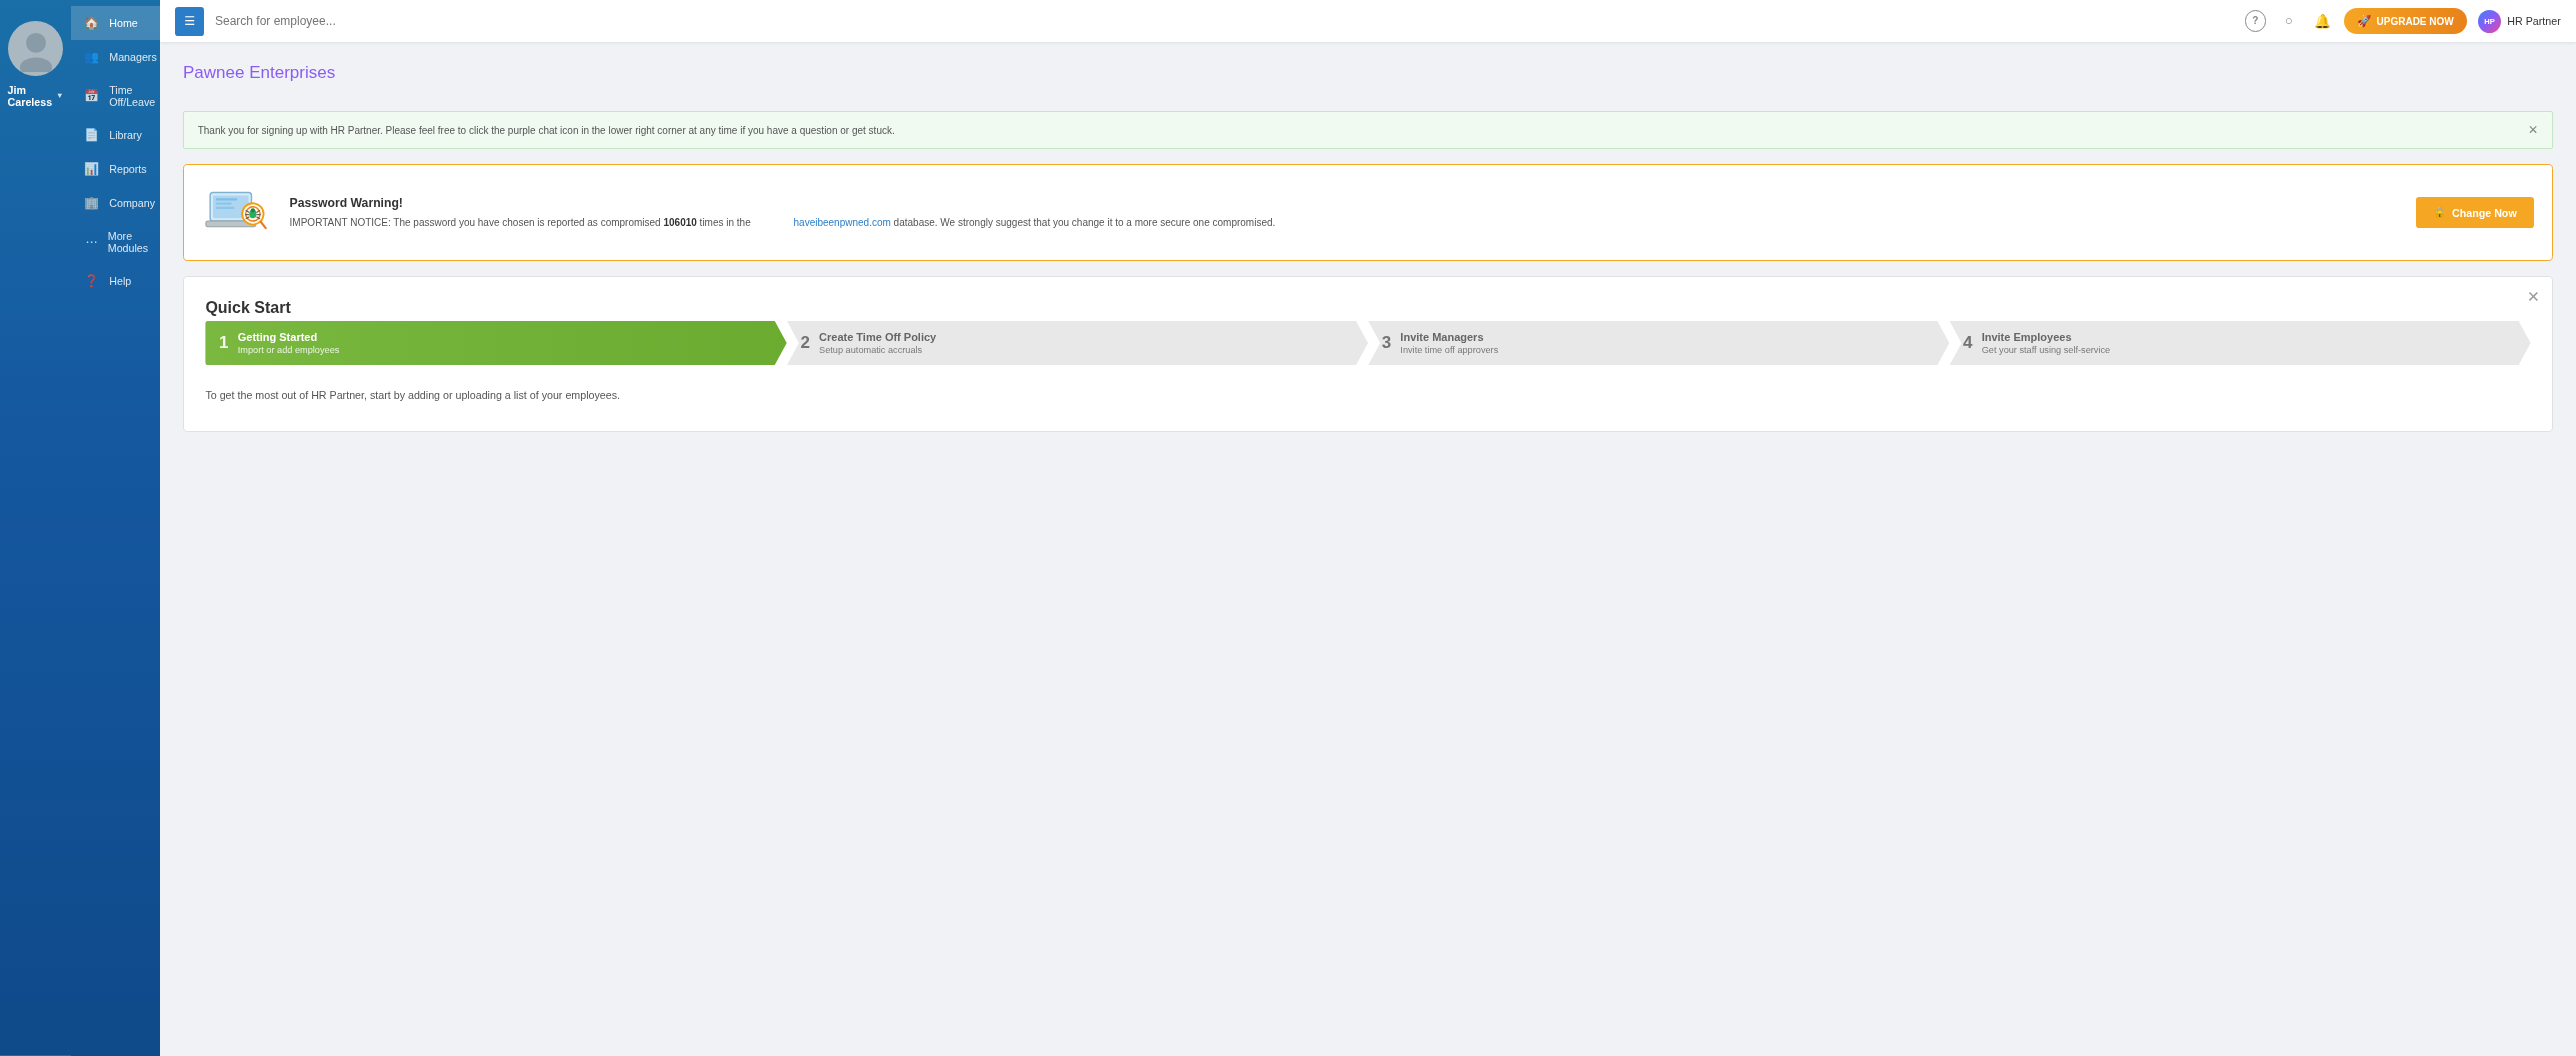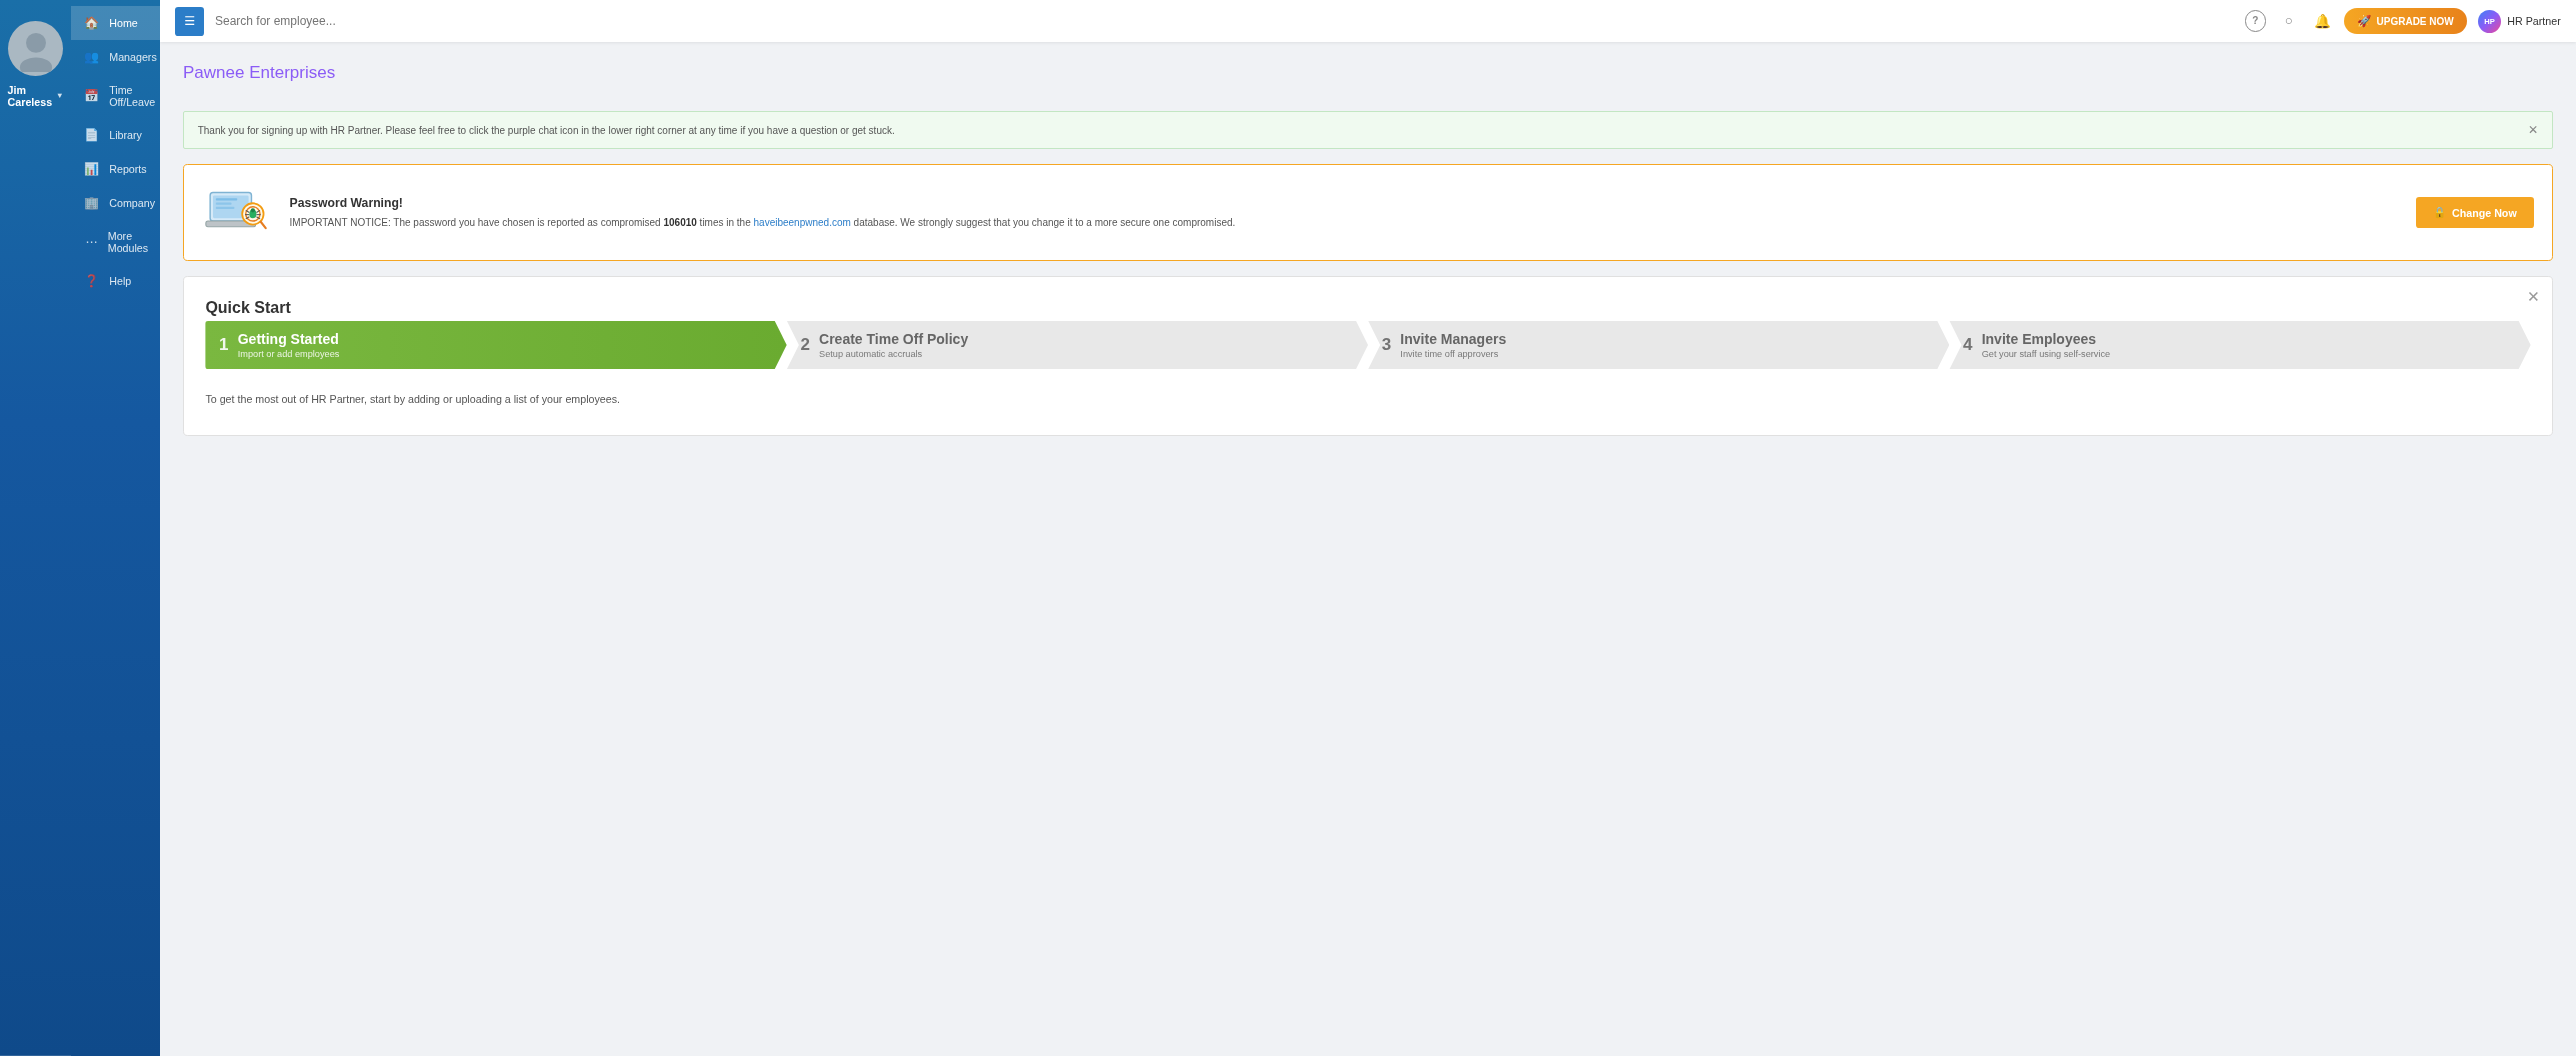--- a/index.html
+++ b/index.html
@@ -210,21 +210,21 @@
       width: 69px;
       height: 61px;
       display: flex;
       align-items: center;
       justify-content: center;
     }
     .warning-icon-svg { width: 65px; height: 57px; }
     .warning-text { flex: 1; }
     .warning-title { font-size: 12.2px; font-weight: 700; color: #333; margin-bottom: 5px; }
     .warning-body { font-size: 10px; color: #555; line-height: 1.5; }
-    .warning-body a { color: #2b7dc8; text-decoration: none; }
+    .warning-body a { color: #2b7dc8; text-decoration: none; margin-left: 40px; }
     .warning-body strong { color: #333; }
     .change-now-btn {
       background: #f5a623;
       color: #fff;
       border: none;
       border-radius: 3.1px;
       padding: 9.2px 17px;
       font-size: 10.7px;
       font-weight: 600;
       cursor: pointer;
@@ -283,21 +283,21 @@
       background: #e8e8e8;
       color: #666;
     }
     .step-num {
       font-size: 17px;
       font-weight: 700;
       margin-right: 9.2px;
       flex-shrink: 0;
       opacity: 0.9;
     }
-    .step-label { font-size: 14px; font-weight: 600; margin-bottom: 1.5px; }
+    .step-label { font-size: 11px; font-weight: 600; margin-bottom: 1.5px; }
     .step-sub { font-size: 9.2px; opacity: 0.85; }
 
     .quickstart-body { font-size: 10.7px; color: #555; line-height: 1.6; }
   </style>
 </head>
 <body>
 
 <nav class="sidebar">
   <div class="sidebar-user">
     <div class="sidebar-avatar">

